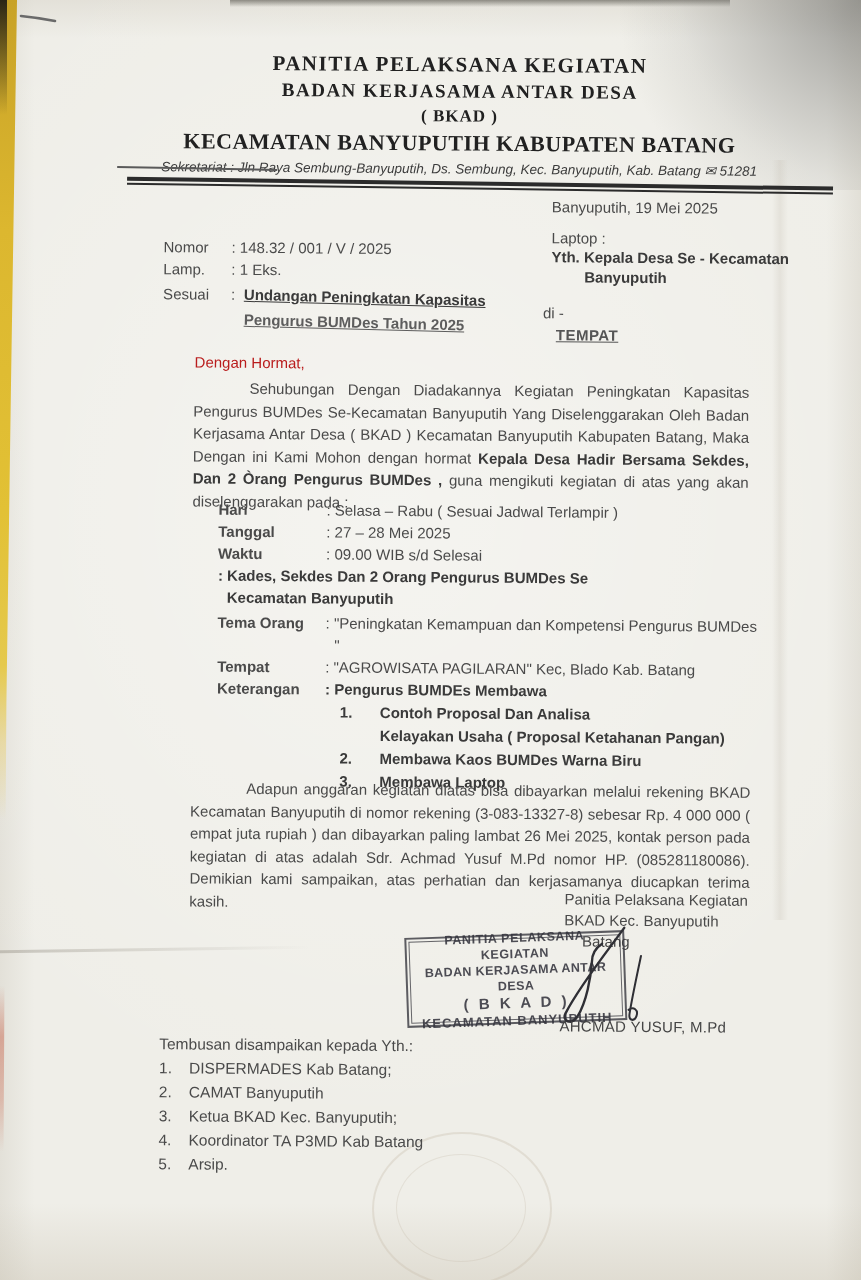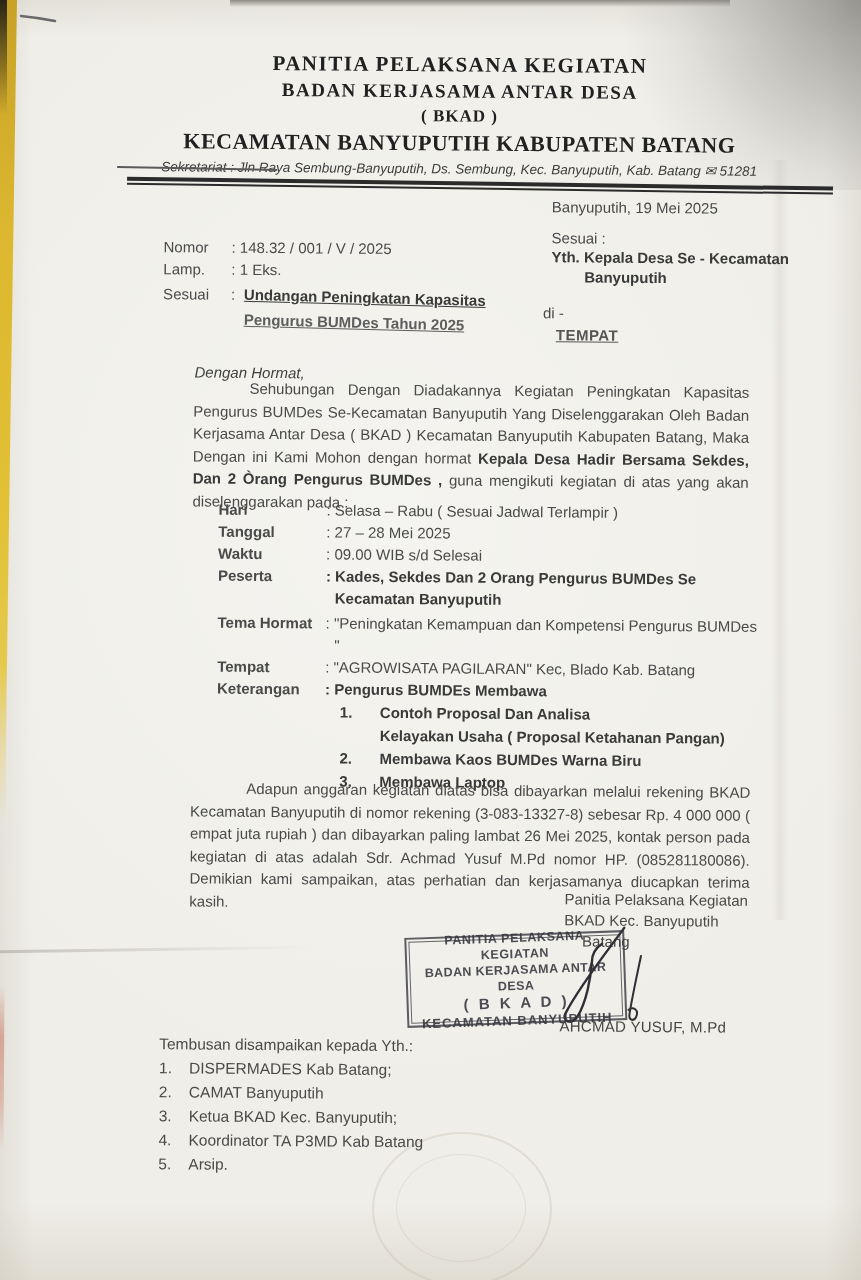--- a/index.html
+++ b/index.html
@@ -89,21 +89,21 @@
   .recipient2{left:586px;top:263px;}
   .di{left:545px;top:299px;}
   .tempat{left:558px;top:321px;letter-spacing:0.5px;color:#555;}
 
   .meta{left:165px;top:236px;width:420px;}
   .meta-row{display:flex;line-height:22px;font-size:15px;}
   .meta-label{width:68px;flex:none;}
   .perihal-val{transform:rotate(1deg);transform-origin:left top;display:inline-block;}
   .perihal2{color:#5d5d5d;margin-top:3px;}
 
-  .salutation{left:197px;top:361px;font-style:italic;color:#404040;}
+  .salutation{left:197px;top:351px;color:#b91c1c;}
   .p1{left:196px;top:377px;width:556px;text-align:justify;font-size:15px;line-height:22.5px;text-indent:56px;}
   .p2{left:196px;top:777px;width:560px;text-align:justify;font-size:15px;line-height:22.5px;text-indent:56px;}
 
   .details{left:222px;top:498px;width:540px;}
   .d-row{display:flex;font-size:15px;line-height:22px;}
   .d-label{width:108px;flex:none;font-weight:bold;}
   .d-val{width:430px;padding-left:9px;text-indent:-9px;}
   .num-list{margin-left:123px;width:400px;}
   .n-row{display:flex;font-size:15px;line-height:23px;}
   .n-num{width:40px;flex:none;font-weight:bold;color:#3a3a3a;}
@@ -160,21 +160,21 @@
       <span>51281</span>
     </div>
   </div>
   <div class="abs rule-partial"></div>
   <div class="abs rule-wrap">
     <div class="rule-thick"></div>
     <div class="rule-thin"></div>
   </div>
 
   <div class="abs txt date-place">Banyuputih, 19 Mei 2025</div>
-  <div class="abs txt kepada">Sesuai :</div>
+  <div class="abs txt kepada">Laptop :</div>
   <div class="abs txt b recipient1">Yth. Kepala Desa Se - Kecamatan</div>
   <div class="abs txt b recipient2">Banyuputih</div>
   <div class="abs txt di">di -</div>
   <div class="abs txt b u tempat">TEMPAT</div>
 
   <div class="abs meta">
     <div class="meta-row">
       <span class="meta-label">Nomor</span>
       <span>:  148.32 / 001 / V / 2025</span>
     </div>
@@ -203,25 +203,24 @@
     </div>
     <div class="d-row">
       <span class="d-label">Tanggal</span>
       <span class="d-val">: 27 – 28 Mei 2025</span>
     </div>
     <div class="d-row">
       <span class="d-label">Waktu</span>
       <span class="d-val">: 09.00 WIB s/d Selesai</span>
     </div>
     <div class="d-row">
-      <span class="d-label">Peserta</span>
       <span class="d-val b">: Kades, Sekdes Dan 2 Orang Pengurus BUMDes Se Kecamatan Banyuputih</span>
     </div>
     <div class="d-row" style="margin-top:3px;">
-      <span class="d-label">Tema Hormat</span>
+      <span class="d-label">Tema Orang</span>
       <span class="d-val">: "Peningkatan Kemampuan dan Kompetensi Pengurus BUMDes "</span>
     </div>
     <div class="d-row">
       <span class="d-label">Tempat</span>
       <span class="d-val">: "AGROWISATA PAGILARAN" Kec, Blado Kab. Batang</span>
     </div>
     <div class="d-row">
       <span class="d-label">Keterangan</span>
       <span class="d-val b">: Pengurus BUMDEs Membawa</span>
     </div>

